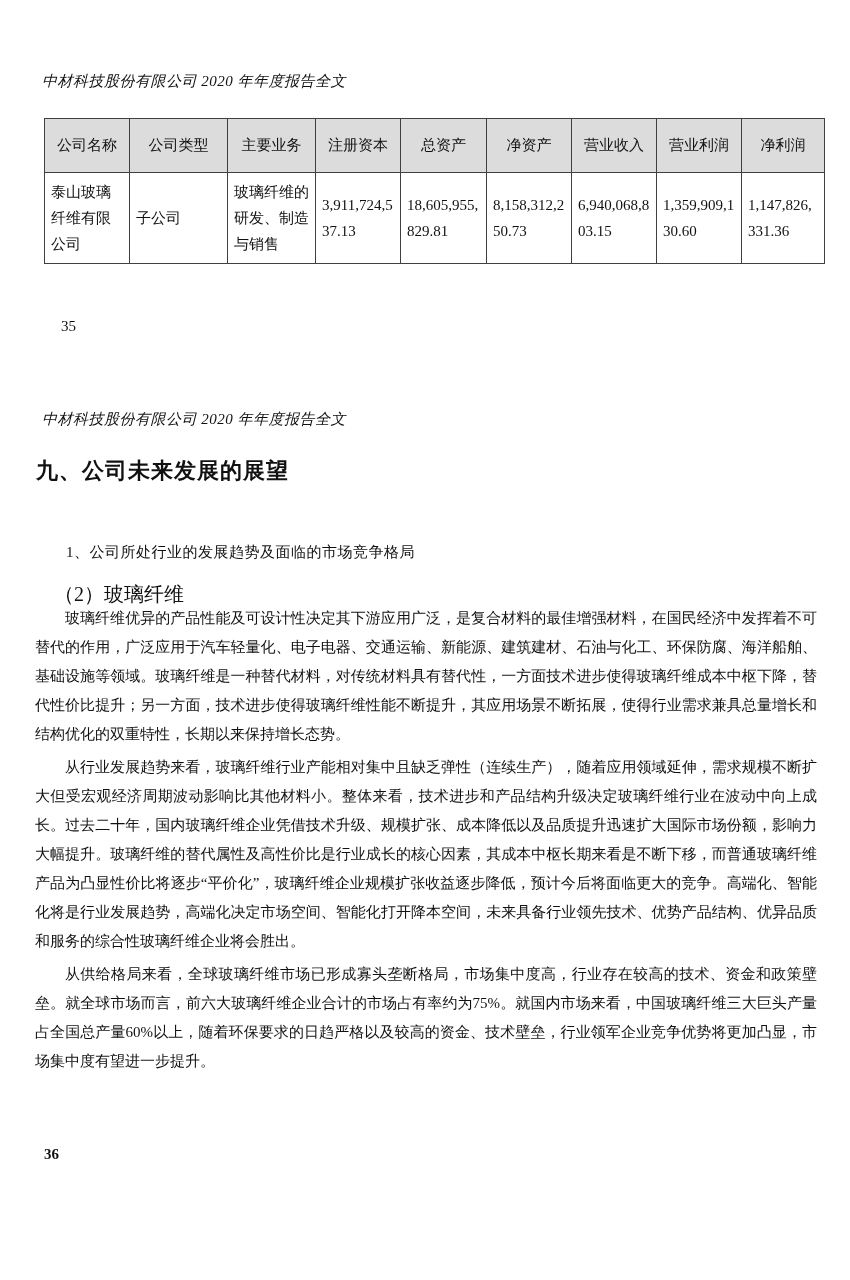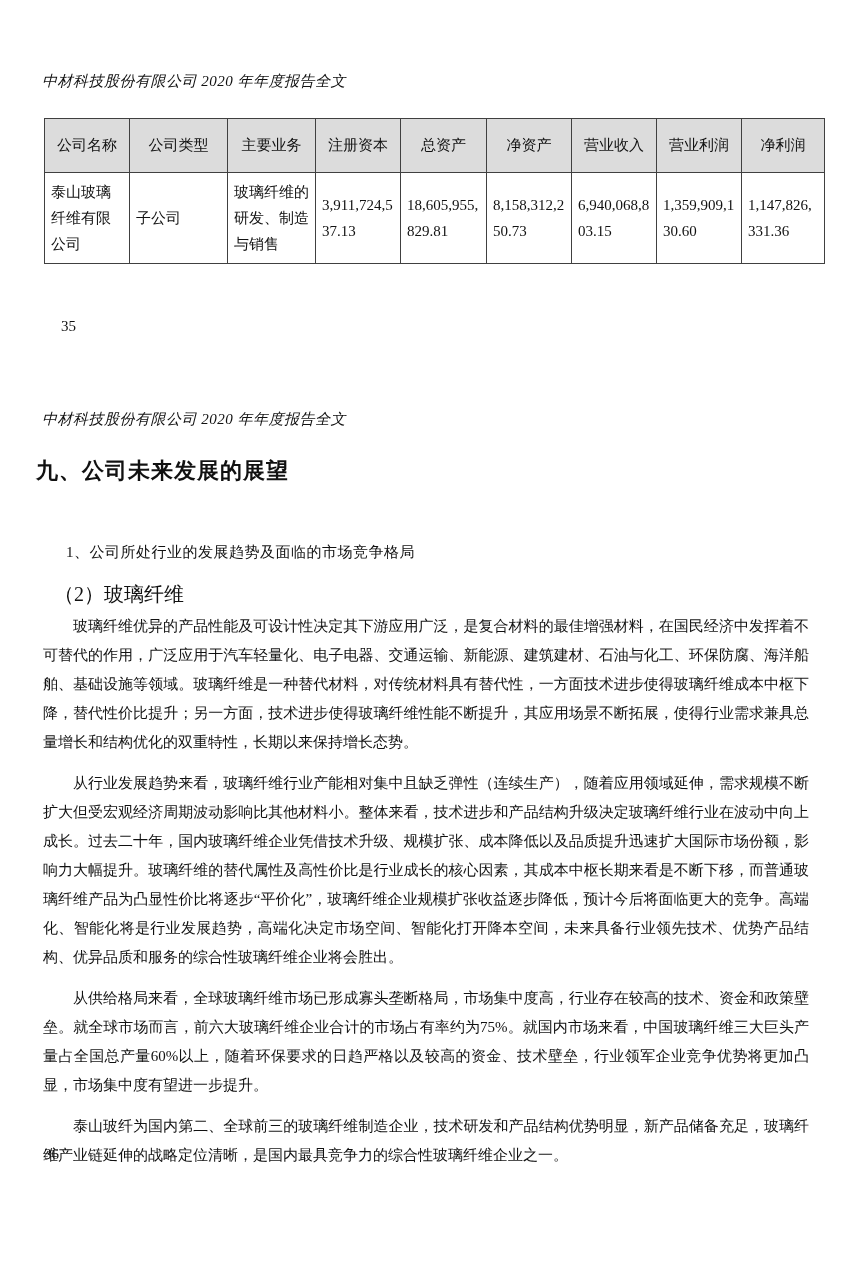--- a/index.html
+++ b/index.html
@@ -50,21 +50,21 @@
     overflow:hidden;
   }
   td.al{text-align:left;}
   td.ar{text-align:left;margin-left:40px;}
 
   .page-num{
     position:absolute;
     font-size:15px;
   }
   #pg35{left:61px;top:318px;}
-  #pg36{left:44px;top:1146px;}
+  #pg36{left:44px;top:1146px;font-weight:bold;}
 
   .section-heading{
     position:absolute;
     left:36px;top:456px;
     font-family:Liberation Mono, monospace;
     font-weight:bold;
     font-size:22px;
     letter-spacing:1px;
     margin:0;
     white-space:nowrap;
@@ -84,21 +84,21 @@
   }
   .body-text{
     position:absolute;
     left:31px;top:600px;
     width:790px;
     font-size:15px;
     line-height:29px;
     text-align:justify;
   }
   .body-text p{
-    margin:12px;
+    margin:4px;
     text-indent:2em;
   }
 </style>
 </head>
 <body>
 
 <div class="doc-header" id="hdr1">中材科技股份有限公司 2020 年年度报告全文</div>
 
 <table class="fin">
   <colgroup>
@@ -147,16 +147,15 @@
 <h1 class="section-heading">九、公司未来发展的展望</h1>
 
 <div class="sub-heading">1、公司所处行业的发展趋势及面临的市场竞争格局</div>
 
 <div class="subsection-label">（2）玻璃纤维</div>
 
 <div class="body-text">
   <p>玻璃纤维优异的产品性能及可设计性决定其下游应用广泛，是复合材料的最佳增强材料，在国民经济中发挥着不可替代的作用，广泛应用于汽车轻量化、电子电器、交通运输、新能源、建筑建材、石油与化工、环保防腐、海洋船舶、基础设施等领域。玻璃纤维是一种替代材料，对传统材料具有替代性，一方面技术进步使得玻璃纤维成本中枢下降，替代性价比提升；另一方面，技术进步使得玻璃纤维性能不断提升，其应用场景不断拓展，使得行业需求兼具总量增长和结构优化的双重特性，长期以来保持增长态势。</p>
   <p>从行业发展趋势来看，玻璃纤维行业产能相对集中且缺乏弹性（连续生产），随着应用领域延伸，需求规模不断扩大但受宏观经济周期波动影响比其他材料小。整体来看，技术进步和产品结构升级决定玻璃纤维行业在波动中向上成长。过去二十年，国内玻璃纤维企业凭借技术升级、规模扩张、成本降低以及品质提升迅速扩大国际市场份额，影响力大幅提升。玻璃纤维的替代属性及高性价比是行业成长的核心因素，其成本中枢长期来看是不断下移，而普通玻璃纤维产品为凸显性价比将逐步“平价化”，玻璃纤维企业规模扩张收益逐步降低，预计今后将面临更大的竞争。高端化、智能化将是行业发展趋势，高端化决定市场空间、智能化打开降本空间，未来具备行业领先技术、优势产品结构、优异品质和服务的综合性玻璃纤维企业将会胜出。</p>
   <p>从供给格局来看，全球玻璃纤维市场已形成寡头垄断格局，市场集中度高，行业存在较高的技术、资金和政策壁垒。就全球市场而言，前六大玻璃纤维企业合计的市场占有率约为75%。就国内市场来看，中国玻璃纤维三大巨头产量占全国总产量60%以上，随着环保要求的日趋严格以及较高的资金、技术壁垒，行业领军企业竞争优势将更加凸显，市场集中度有望进一步提升。</p>
-  <p>泰山玻纤为国内第二、全球前三的玻璃纤维制造企业，技术研发和产品结构优势明显，新产品储备充足，玻璃纤维产业链延伸的战略定位清晰，是国内最具竞争力的综合性玻璃纤维企业之一。</p>
 </div>
 
 <div class="page-num" id="pg36">36</div>
 
 </body></html>

